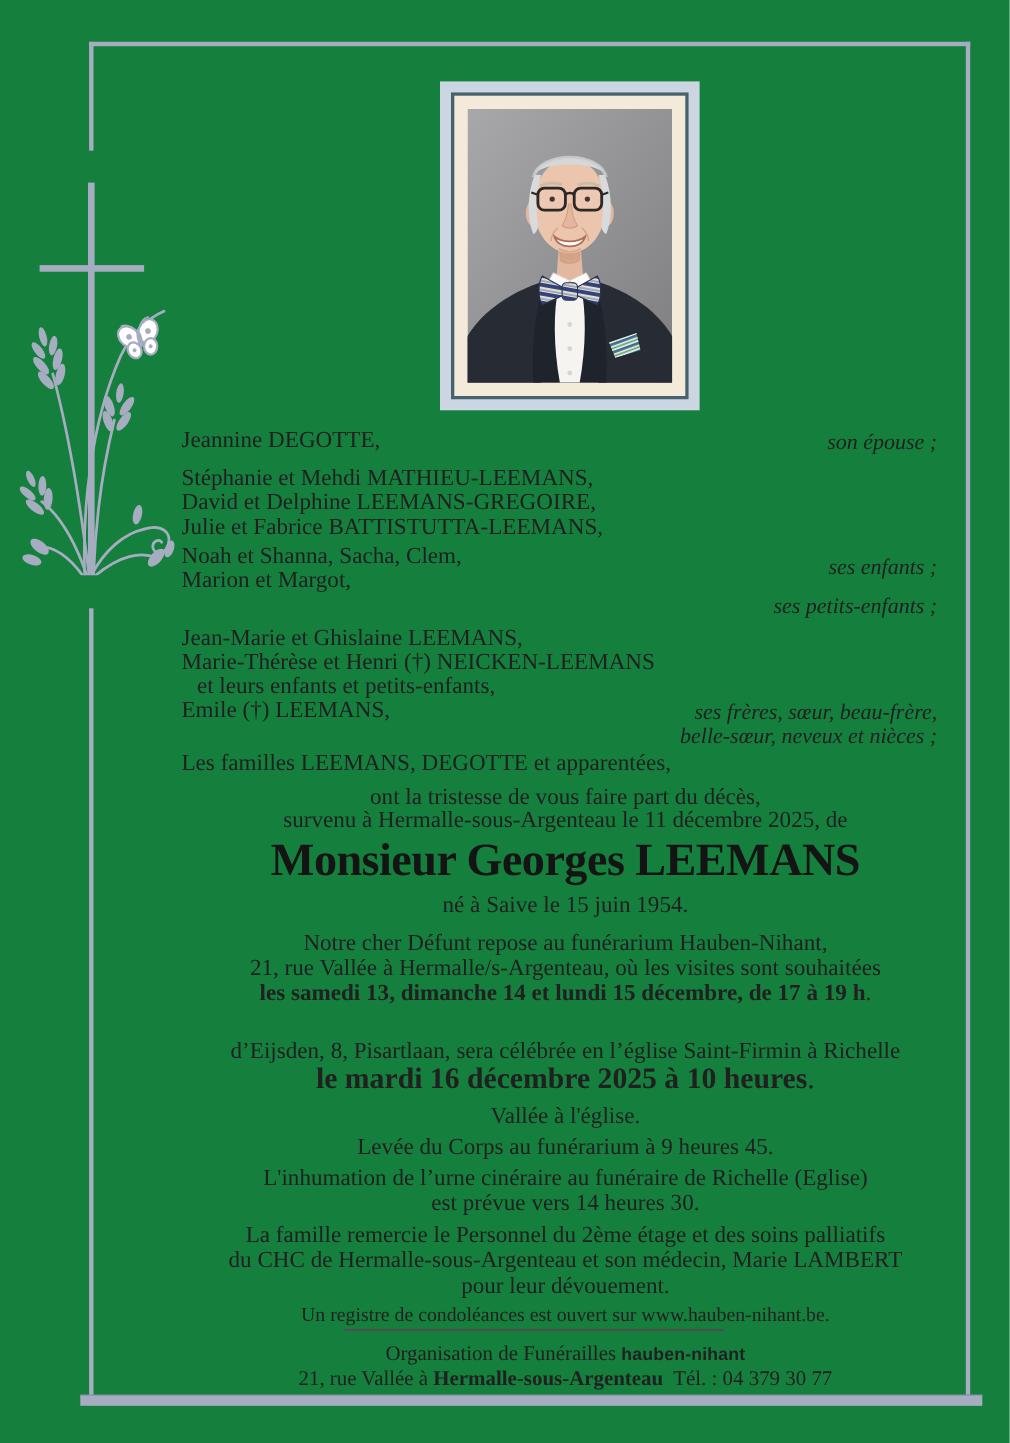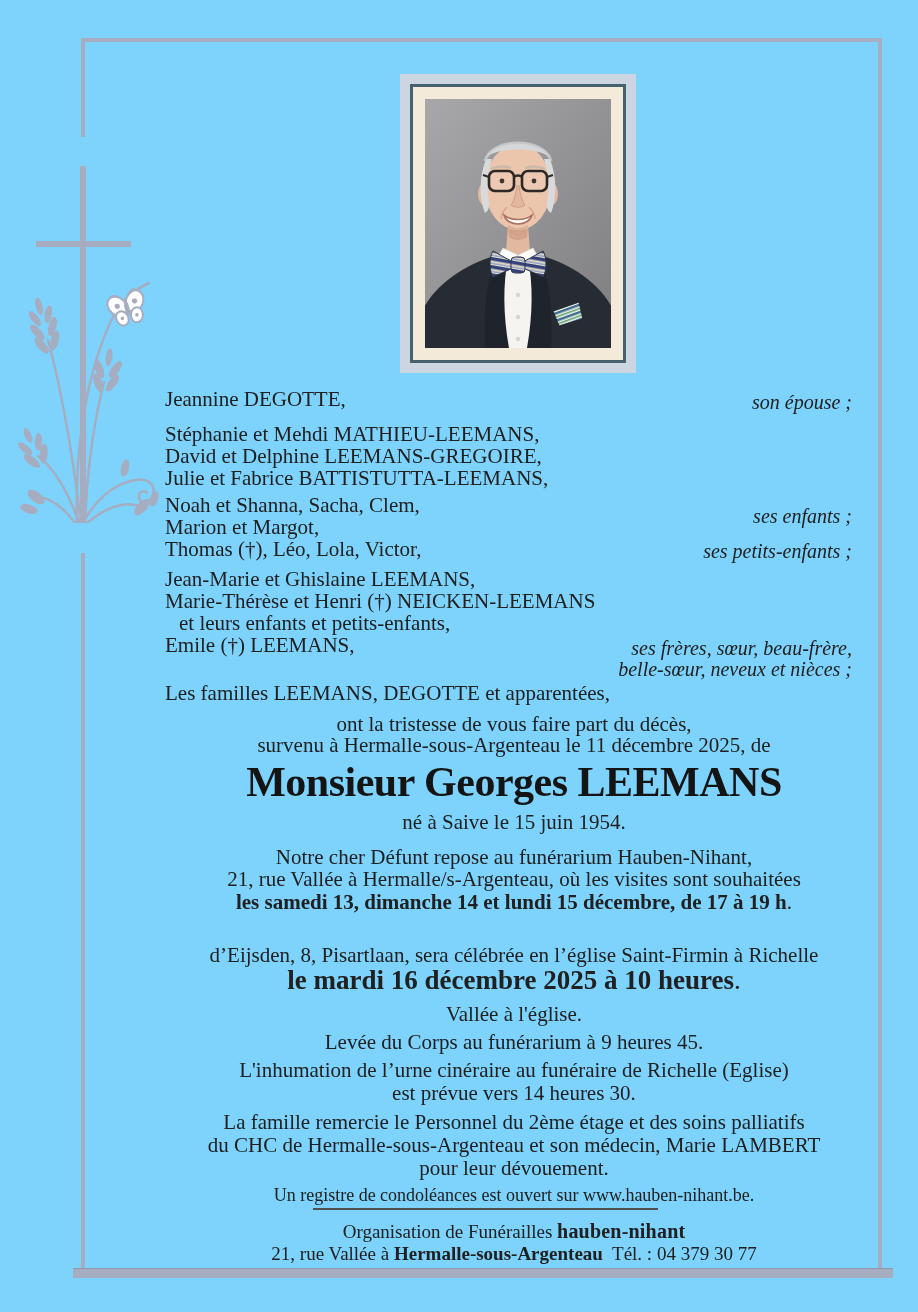--- a/index.html
+++ b/index.html
@@ -1,17 +1,17 @@
 <!DOCTYPE html>
 <html style="--accent: #a7adc1; --text: #202020; --title: #141414; --divider: #4f4f4f; --mat-outer: #ccd5e2; --frame-line: #47626f; --mat-inner: #f3ead9;"><head>
 <meta charset="utf-8">
 <style>
   html,body{margin:0;padding:0;background:#ffffff;}
   .page{
-    position:relative;width:918px;height:1312px;background:#7dd3fc;
+    position:relative;width:918px;height:1312px;background:#15803d;
     font-family:"Liberation Serif","DejaVu Serif",serif;color:var(--text,#202020);
     overflow:hidden;
   }
   
   .frame{position:absolute;background:var(--accent,#a7adc1);}
   .bottom-bar{position:absolute;background:var(--accent,#a7adc1);border-top:1px solid #9198ae;}
   
   .cross-piece{position:absolute;background:var(--accent,#a7adc1);}
   
   .flowers{position:absolute;left:15px;top:268px;width:150px;height:255px;}
@@ -26,21 +26,21 @@
   .name-indent{left:179px;}
   .rel-line{position:absolute;right:66px;font-size:20px;line-height:22px;font-style:italic;white-space:nowrap;text-align:right;}
   .center-line{position:absolute;left:154px;width:720px;text-align:center;font-size:21px;line-height:24px;white-space:nowrap;}
   .bold{font-weight:bold;}
   .title-line{font-size:42px;line-height:44px;font-weight:bold;letter-spacing:-0.5px;color:var(--title,#141414);}
   .big-bold{font-size:27px;line-height:29px;font-weight:bold;}
   .small-line{font-size:18px;}
   .suffix{font-weight:normal;}
   .divider{position:absolute;left:313px;top:1208px;width:345px;height:2px;background:var(--divider,#4f4f4f);}
   .footer-line{position:absolute;left:154px;width:720px;text-align:center;font-size:19px;line-height:22px;white-space:pre;}
-  .brand{font-family:Liberation Serif, serif;font-weight:bold;letter-spacing:0.2px;font-size:20px;}
+  .brand{font-family:Liberation Sans, sans-serif;font-weight:bold;letter-spacing:0.2px;font-size:16px;}
 </style>
 </head>
 <body>
 
 <div class="page">
 
   <div class="frame" style="left:81px;top:38px;width:801px;height:4px;"></div>
   <div class="frame" style="left:878px;top:38px;width:4px;height:1230px;"></div>
   <div class="frame" style="left:81px;top:38px;width:4px;height:99px;"></div>
   <div class="frame" style="left:81px;top:553px;width:4px;height:715px;"></div>
@@ -164,21 +164,20 @@
       </svg>
     </div>
   </div>
 
   <div class="name-line" style="top:388px;">Jeannine DEGOTTE,</div>
   <div class="name-line" style="top:423px;">Stéphanie et Mehdi MATHIEU-LEEMANS,</div>
   <div class="name-line" style="top:445px;">David et Delphine LEEMANS-GREGOIRE,</div>
   <div class="name-line" style="top:467px;">Julie et Fabrice BATTISTUTTA-LEEMANS,</div>
   <div class="name-line" style="top:494px;">Noah et Shanna, Sacha, Clem,</div>
   <div class="name-line" style="top:516px;">Marion et Margot,</div>
-  <div class="name-line" style="top:538px;">Thomas (†), Léo, Lola, Victor,</div>
   <div class="name-line" style="top:568px;">Jean-Marie et Ghislaine LEEMANS,</div>
   <div class="name-line" style="top:590px;">Marie-Thérèse et Henri (†) NEICKEN-LEEMANS</div>
   <div class="name-line name-indent" style="top:612px;">et leurs enfants et petits-enfants,</div>
   <div class="name-line" style="top:634px;">Emile (†) LEEMANS,</div>
   <div class="name-line" style="top:682px;">Les familles LEEMANS, DEGOTTE et apparentées,</div>
 
   <div class="rel-line" style="top:391px;margin-left:40px;">son épouse ;</div>
   <div class="rel-line" style="top:469px;margin-top:36px;">ses enfants ;</div>
   <div class="rel-line" style="top:540px;">ses petits-enfants ;</div>
   <div class="rel-line" style="top:637px;">ses frères, sœur, beau-frère,</div>

